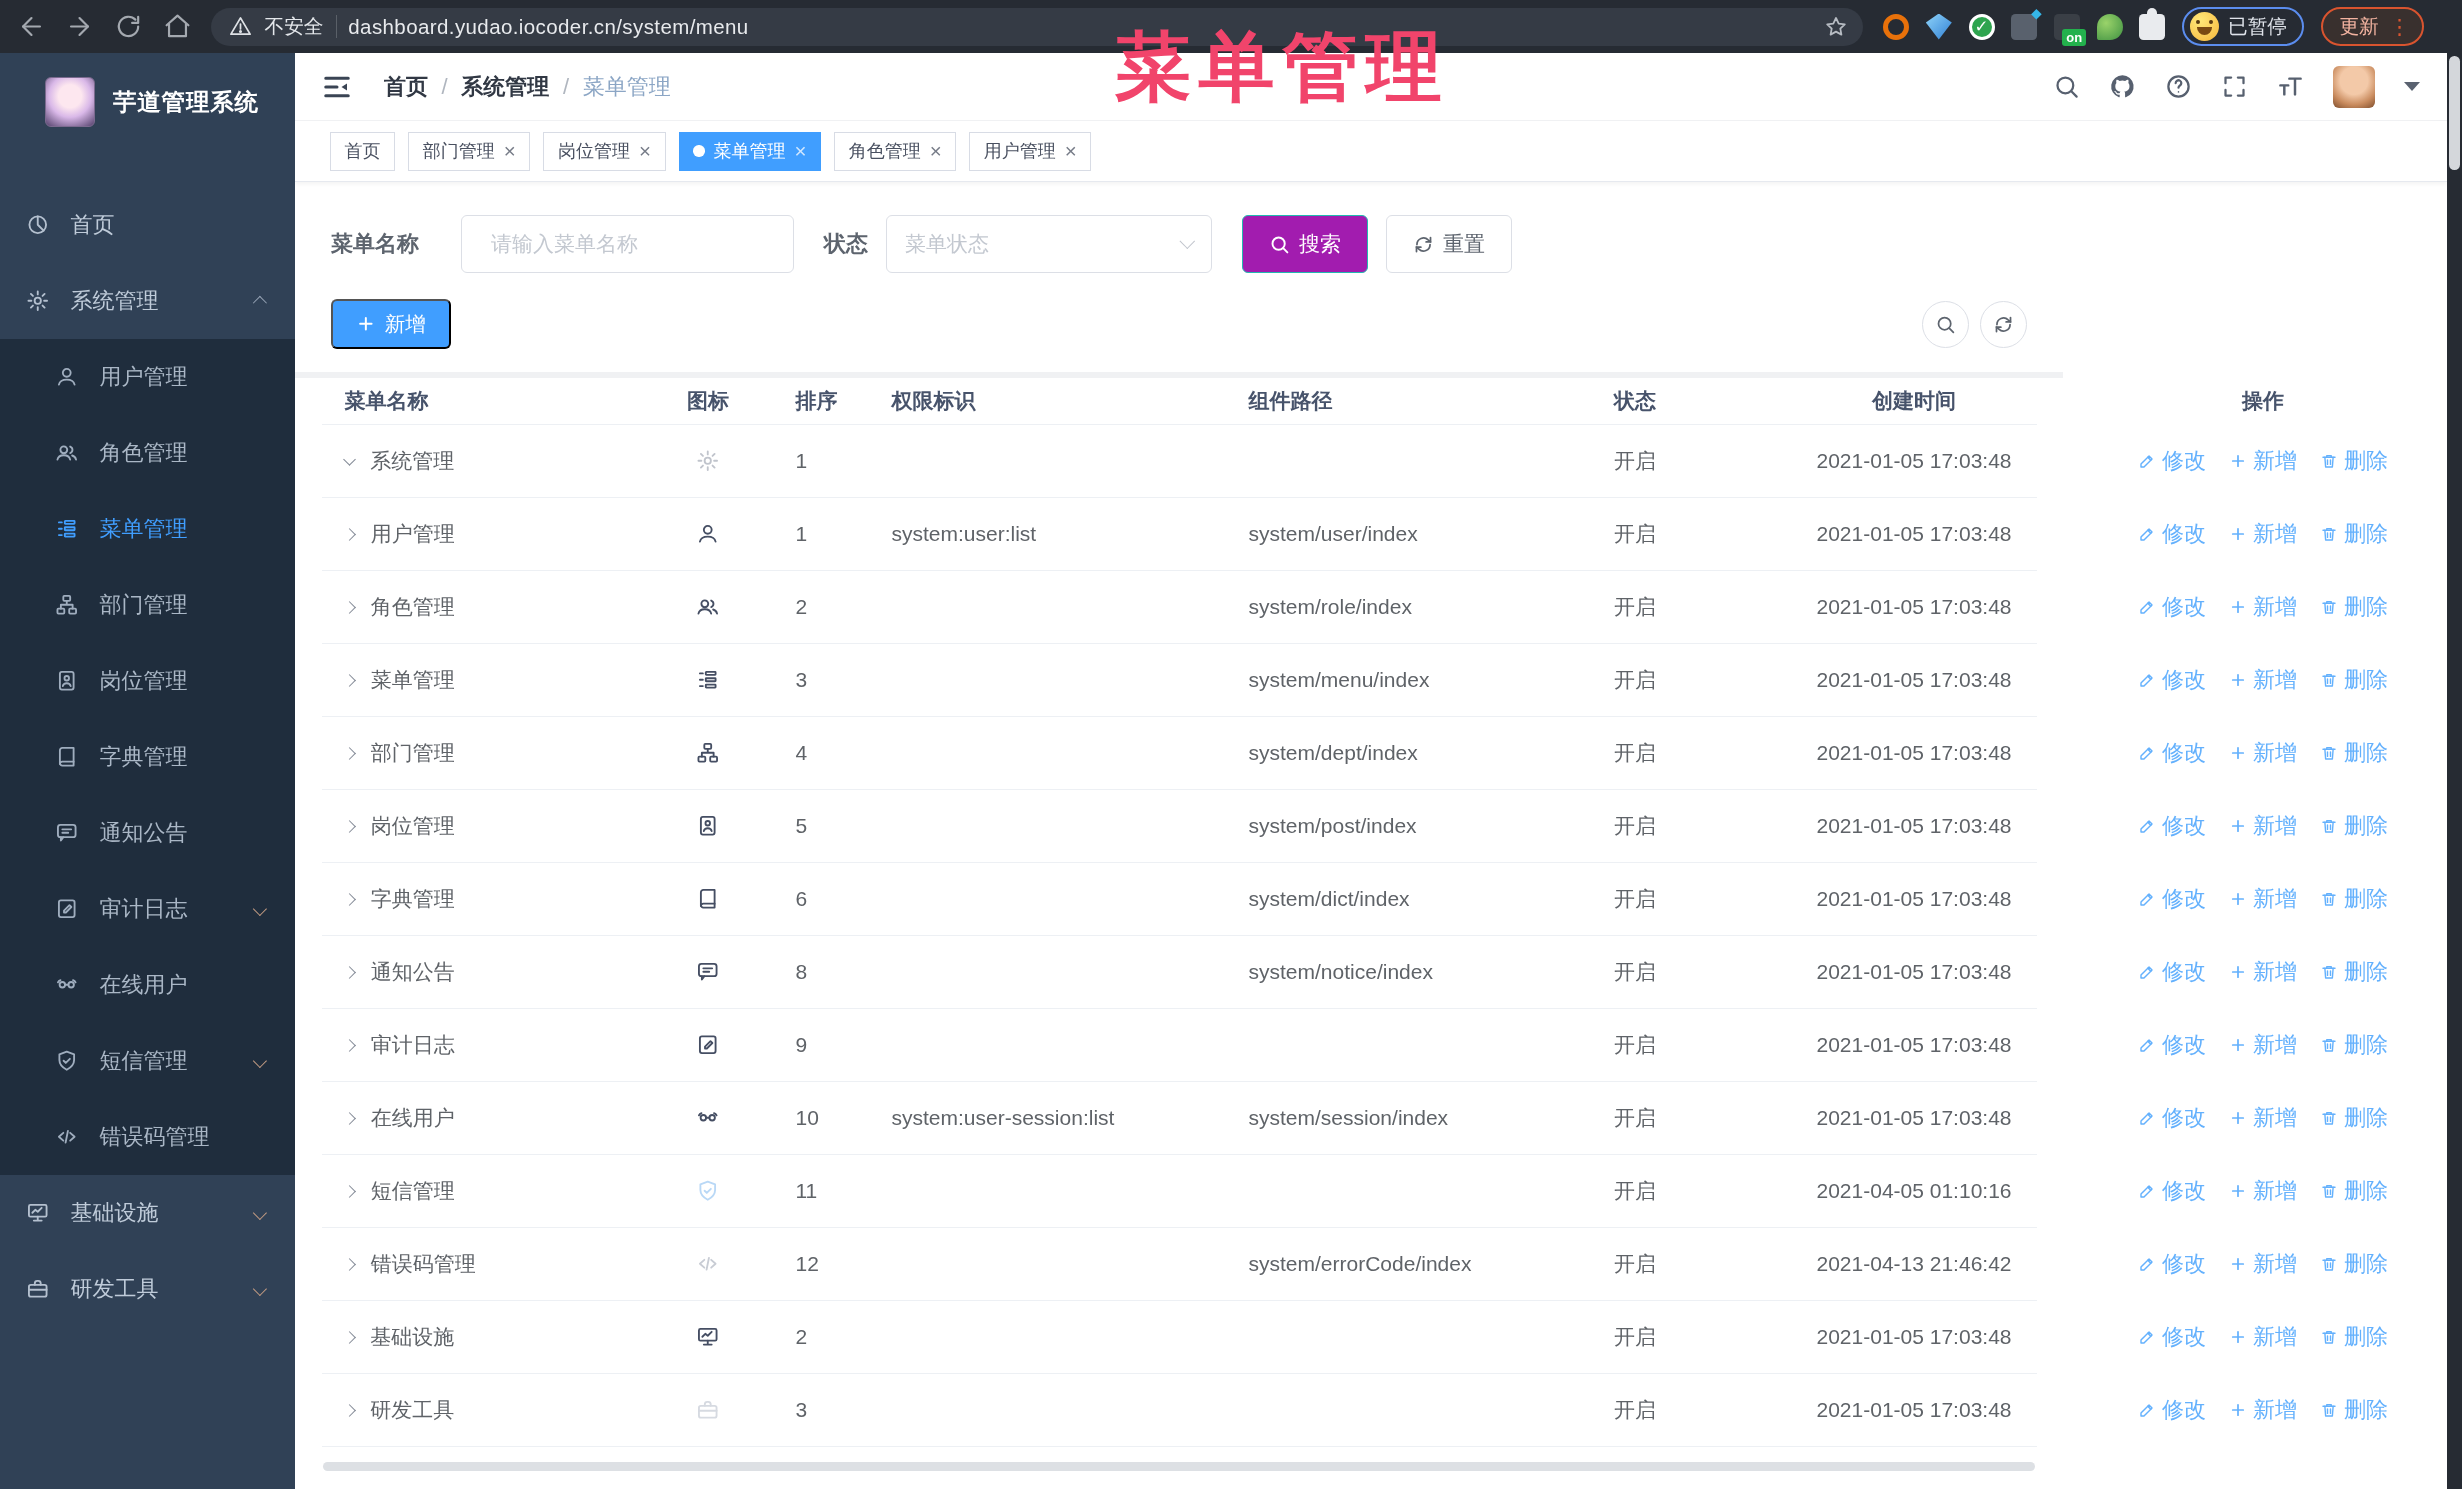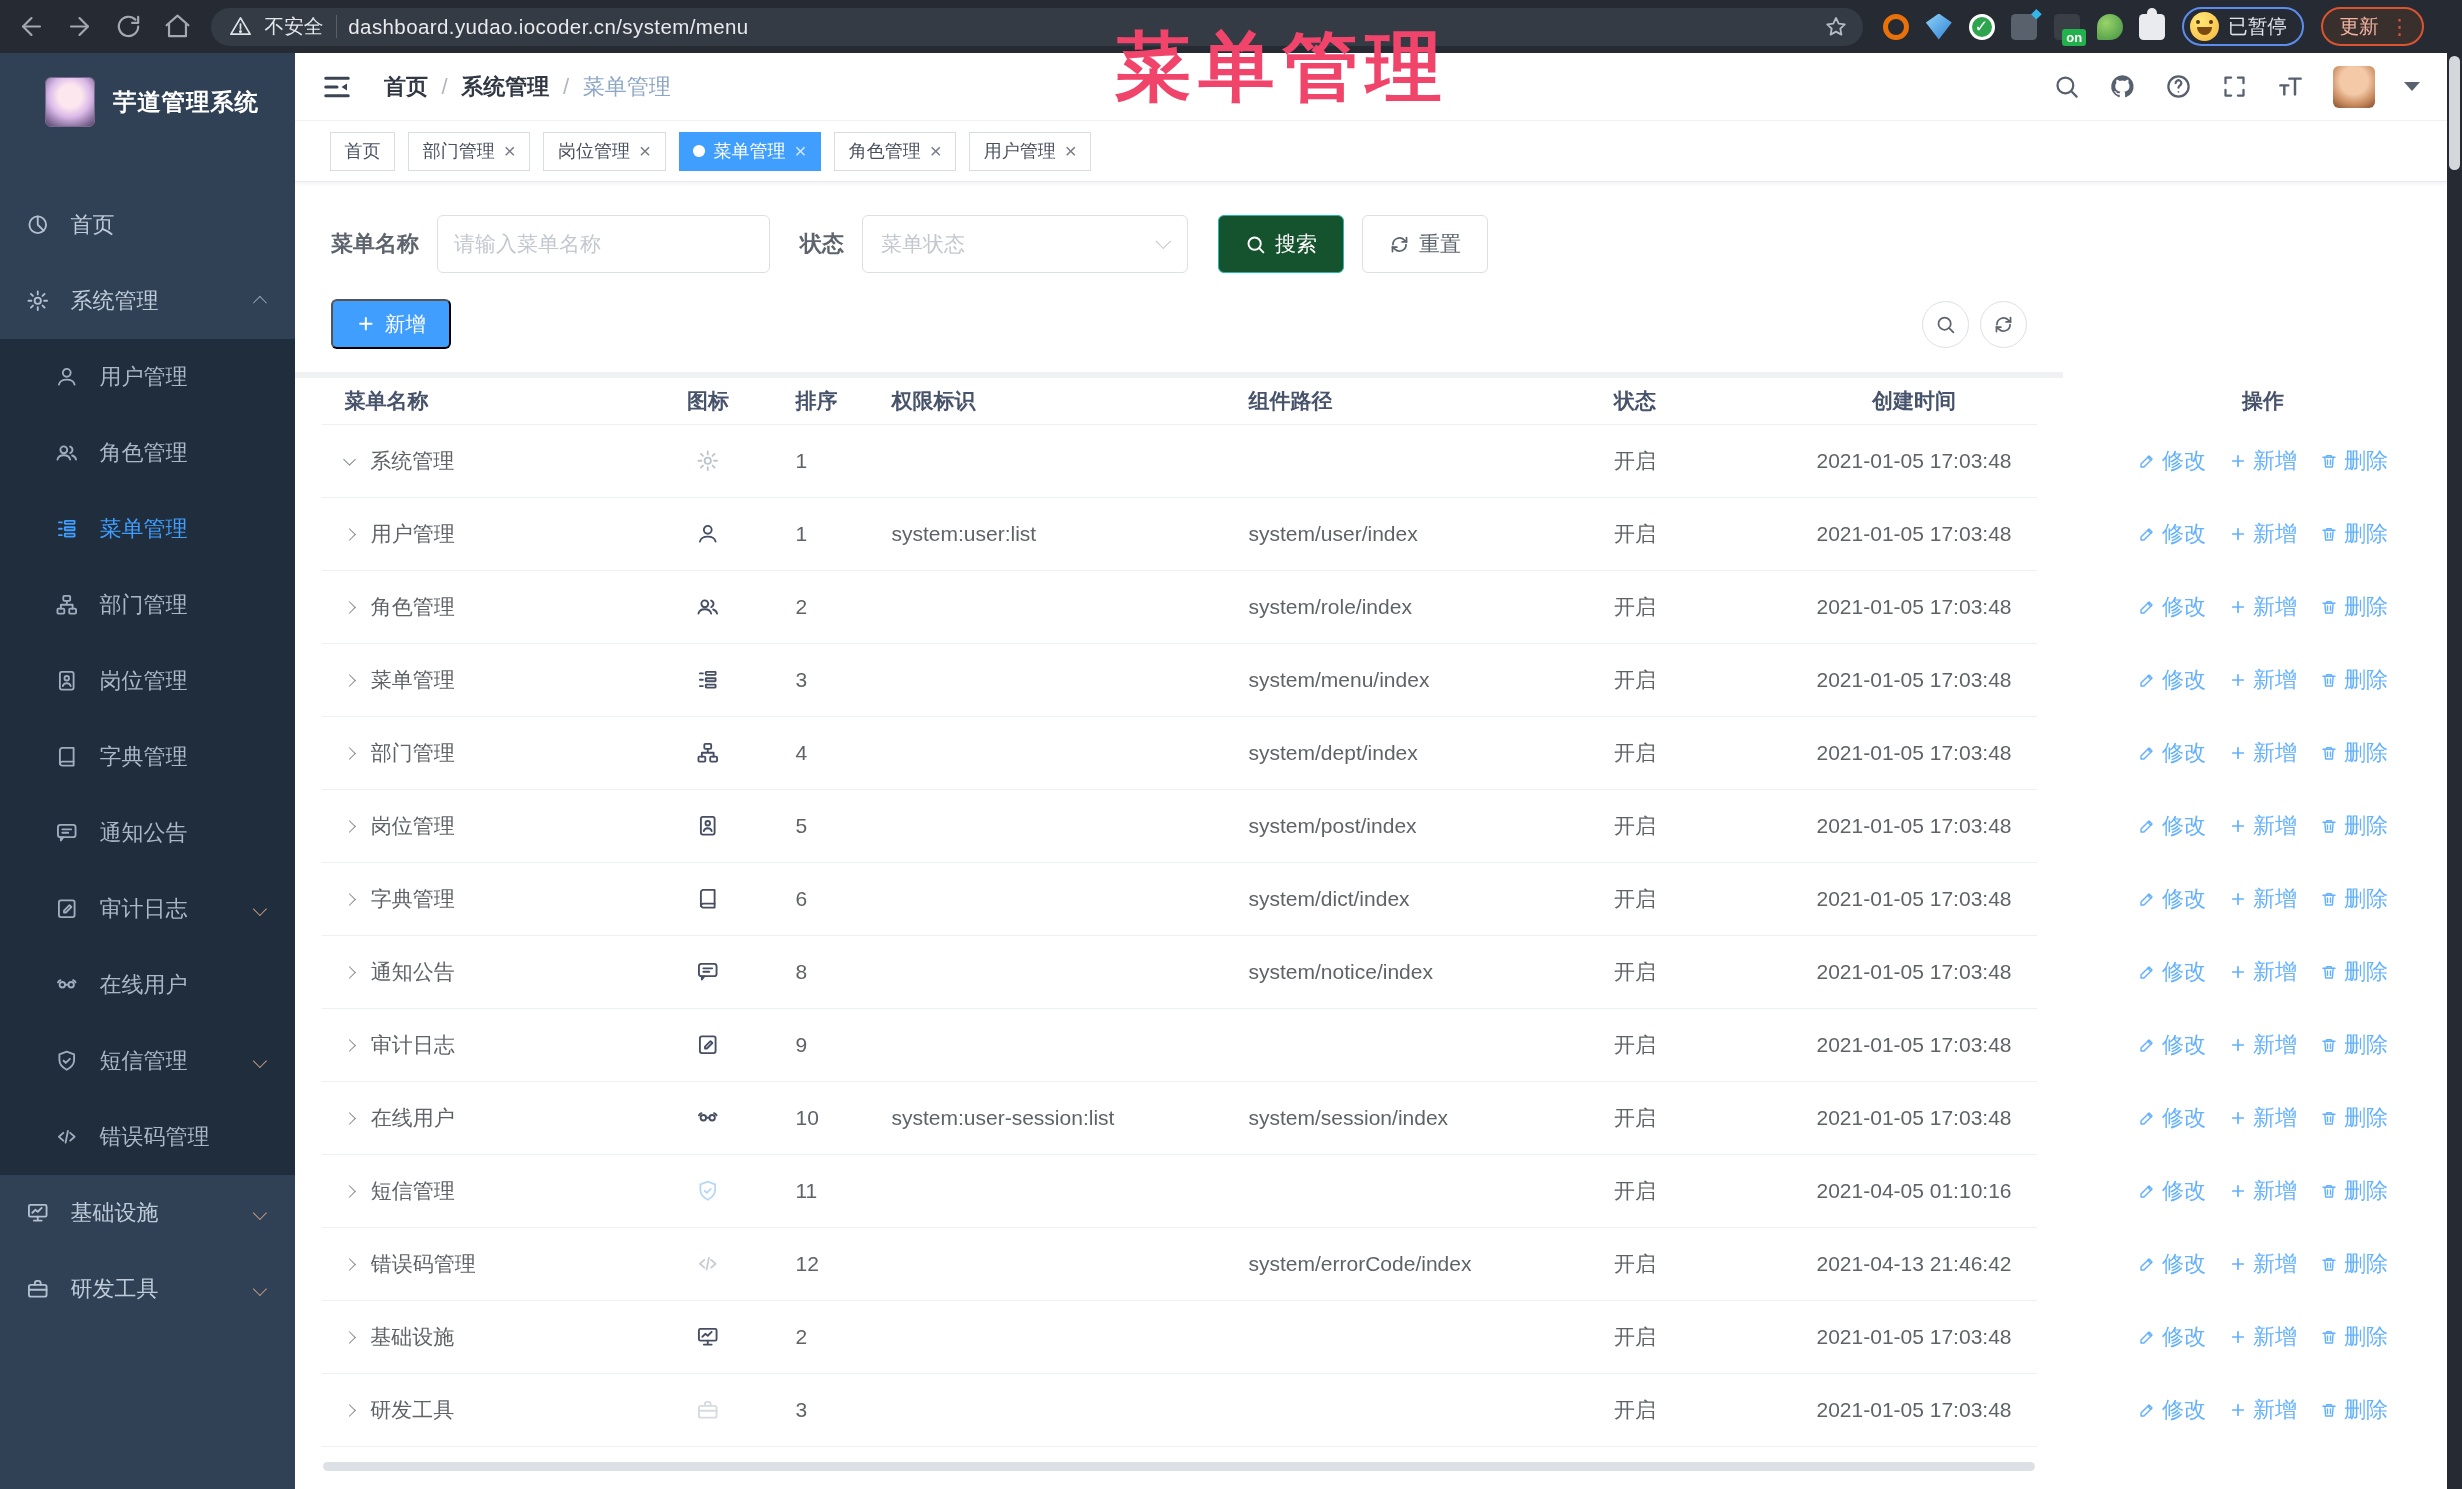--- a/index.html
+++ b/index.html
@@ -84,21 +84,21 @@
   .tag .dot { width:11.4px; height:11.4px; border-radius:50%; background:#fff; display:none; }
   .tag.active { background:#409eff; border-color:#409eff; color:#fff; }
   .tag.active .dot { display:block; }
   .tag .close { font-size:20.5px; line-height:1; opacity:.75; }
 
   
   .content { position:absolute; left:295px; top:182px; width:1768px; height:1308px; background:#fff; }
   .filter-row { display:flex; align-items:center; gap:18px; padding:33px 0 0 36px; }
   .f-label { font-size:22px; color:#5d646e; font-weight:700; }
   .f-input { width:333px; height:58px; border:0.8px solid #dcdfe6; border-radius:6px; font-size:21px;
-    padding:0 16px; color:#333; outline:none; font-family:inherit; }
+    padding:0 29px; color:#333; outline:none; font-family:inherit;margin-left:24px; }
   .f-input::placeholder { color:#c3c8d0; }
   .f-select { width:326px; height:58px; border:0.8px solid #dcdfe6; border-radius:6px; display:flex;
     align-items:center; padding:0 18px; color:#c3c8d0; font-size:21px; }
   .f-select .chv { margin-left:auto; width:10.6px; height:10.6px; border-right:1.9px solid #c0c4cc; border-bottom:1.9px solid #c0c4cc; transform:rotate(45deg) translate(-2.3px,-2.3px); }
   .btn { height:58px; border-radius:6px; display:flex; align-items:center; gap:9px; font-size:21px;
     padding:0 26px; cursor:pointer; border:0.8px solid transparent; }
   .btn .bico { width:21px; height:21px; }
   .btn-search { color:#fff; margin-left:12px; }
   .btn-reset { background:#fff; border-color:#dcdfe6; color:#5d646e; }
   .toolbar-row { display:flex; align-items:center; margin:26px 36px 0 36px; }
@@ -446,21 +446,21 @@
 
 <div class="content">
   <div class="filter-row">
     <span class="f-label">菜单名称</span>
     <input class="f-input" placeholder="请输入菜单名称" style="">
     <span class="f-label" style="margin-left:12px">状态</span>
     <div class="f-select">
       <span>菜单状态</span>
       <span class="chv"></span>
     </div>
-    <button class="btn btn-search" id="btn-search" style="background: #14532d; border-color: rgb(35, 184, 176);">
+    <button class="btn btn-search" id="btn-search" style="background: #a21caf; border-color: rgb(35, 184, 176);">
       <span class="ico bico">
           <svg viewBox="0 0 24 24" fill="none" stroke="currentColor" stroke-width="2.2" stroke-linecap="round">
             <circle cx="11" cy="11" r="7"></circle>
             <path d="M16.5 16.5L21 21"></path>
           </svg>
         </span>
       <span>搜索</span>
     </button>
     <button class="btn btn-reset">
       <span class="ico bico">

